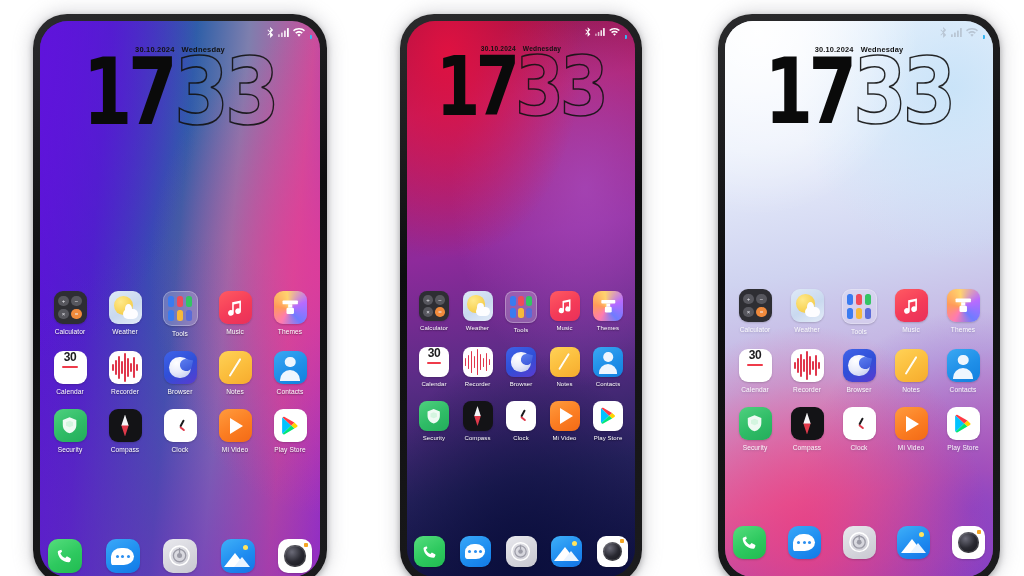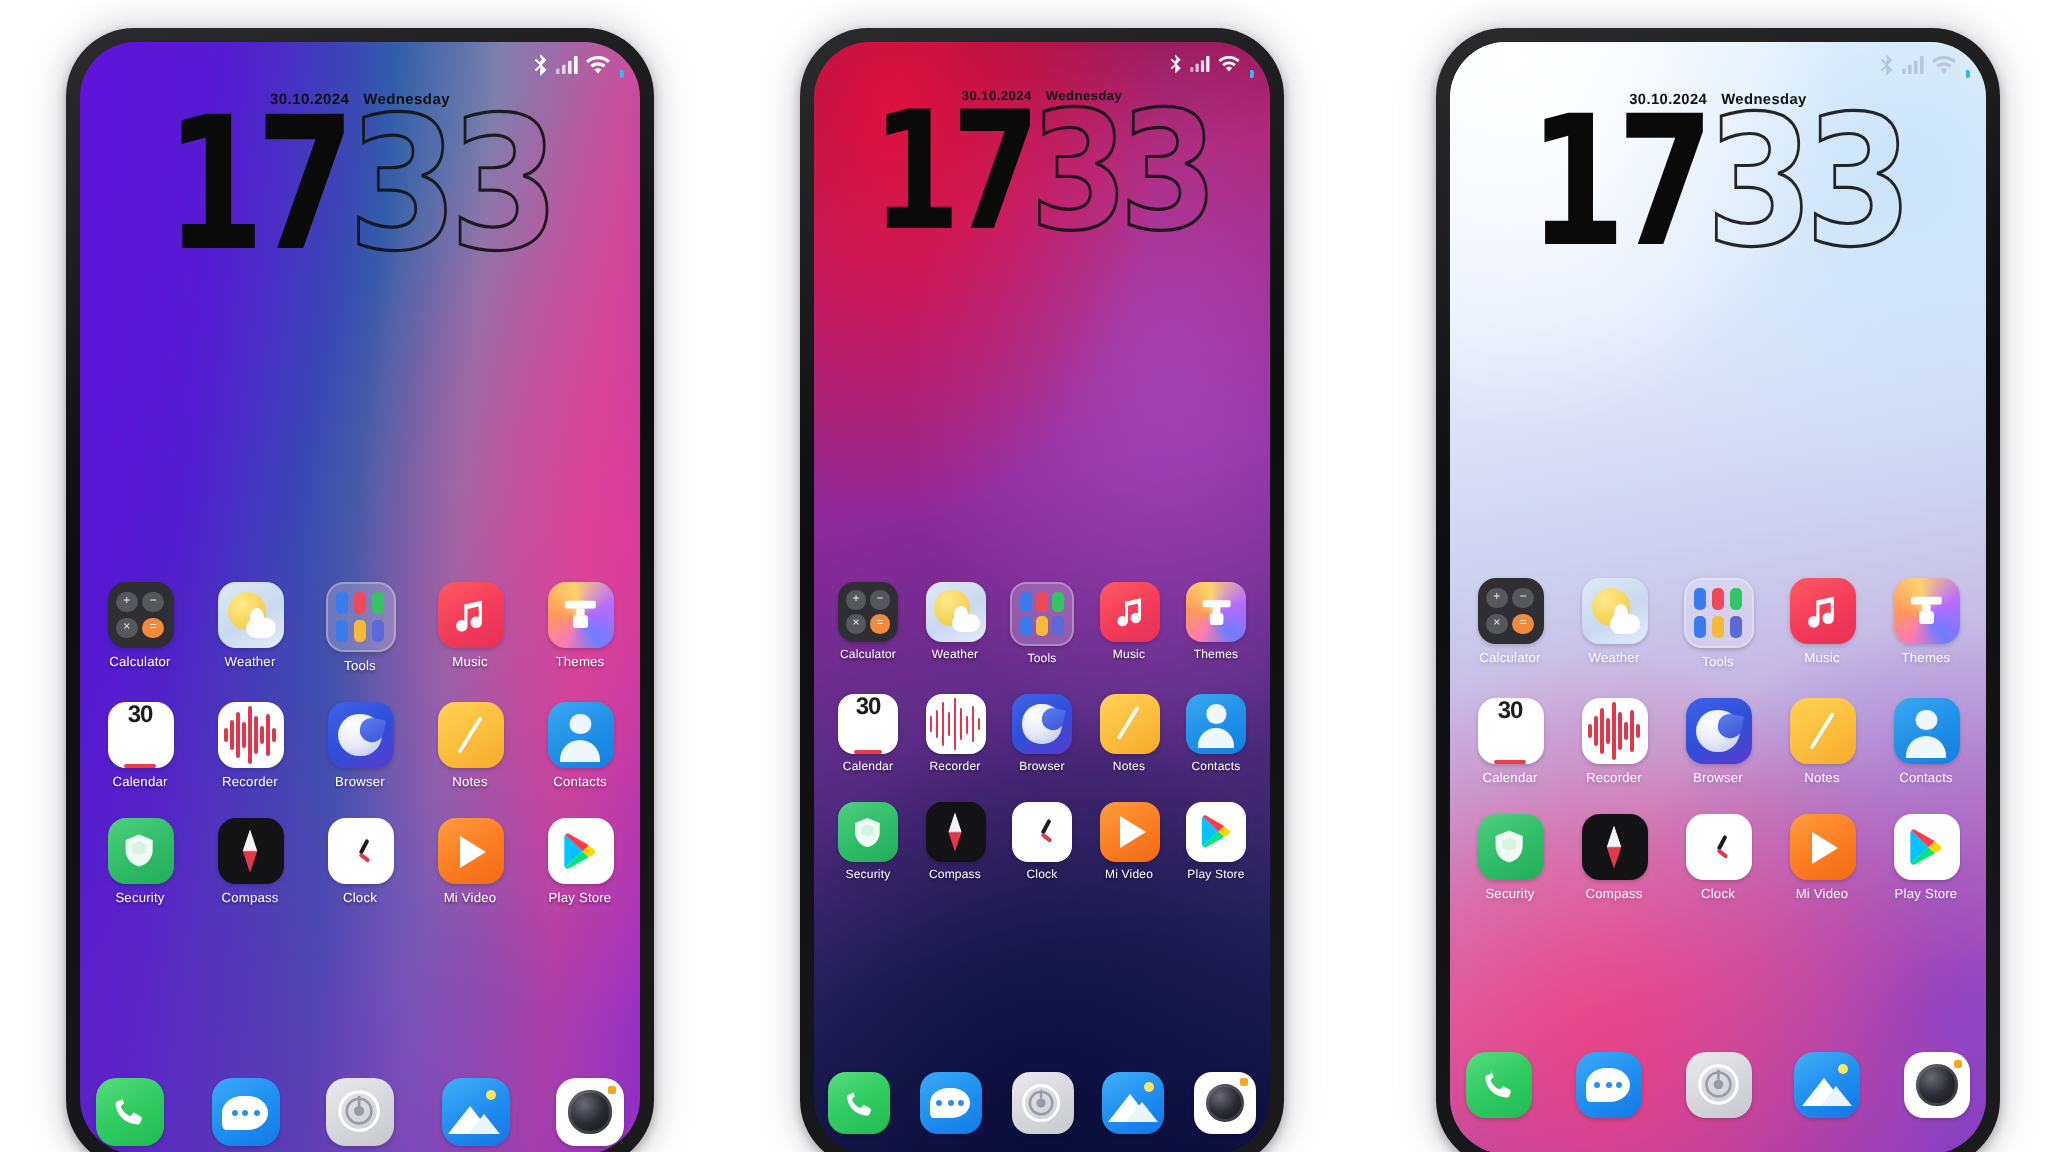--- a/index.html
+++ b/index.html
@@ -171,21 +171,21 @@
   .i-tools{background:rgba(255,255,255,.22);backdrop-filter:blur(2px);border:.5px solid rgba(255,255,255,.28);}
   .i-tools .mini{position:absolute;inset:13%;display:grid;grid-template-columns:repeat(3,1fr);grid-template-rows:repeat(2,1fr);gap:9%;}
   .i-tools .m{border-radius:2.5px;}
 
   .i-music{background:linear-gradient(150deg,#ff5a62 0%,#f43b58 55%,#e8305a 100%);display:flex;align-items:center;justify-content:center;}
   .i-music svg{width:58%;height:58%;}
 
   .i-themes{background:conic-gradient(from 210deg at 45% 55%, #ff7bb0, #ff9a5a, #ffd36e, #b76bff, #6f7cff, #ff7bb0);display:flex;align-items:center;justify-content:center;}
   .i-themes svg{width:62%;height:62%;}
 
-  .i-cal{background:#ffffff;display:flex;flex-direction:column;align-items:center;justify-content:space-between;}
+  .i-cal{background:#ffffff;display:flex;flex-direction:column;align-items:center;justify-content:flex-start;}
   .i-cal .num{font-size:12px;font-weight:700;color:#1c1c1e;line-height:1;letter-spacing:-.5px;}
   .i-cal .bar{margin-top:2.5px;width:46%;height:2.4px;border-radius:2px;background:#ef3b4a;}
 
   .i-rec{background:#ffffff;display:flex;align-items:center;justify-content:center;gap:1.4px;}
   .i-rec i{display:block;width:1.6px;border-radius:1px;background:#e0374c;}
 
   .i-browser{background:linear-gradient(150deg,#3f63e8 0%,#2f4fd8 50%,#5a3bd0 100%);display:flex;align-items:center;justify-content:center;}
   .i-browser .ball{width:64%;height:64%;border-radius:50%;background:radial-gradient(circle at 34% 28%,#ffffff 0%,#e9ecfb 45%,#b9c2ea 100%);position:relative;}
   .i-browser .ball:after{content:"";position:absolute;right:-6%;top:8%;width:55%;height:55%;border-radius:50% 0 50% 50%;background:linear-gradient(140deg,#5d7ff0,#3a56d8);transform:rotate(12deg);}
 

